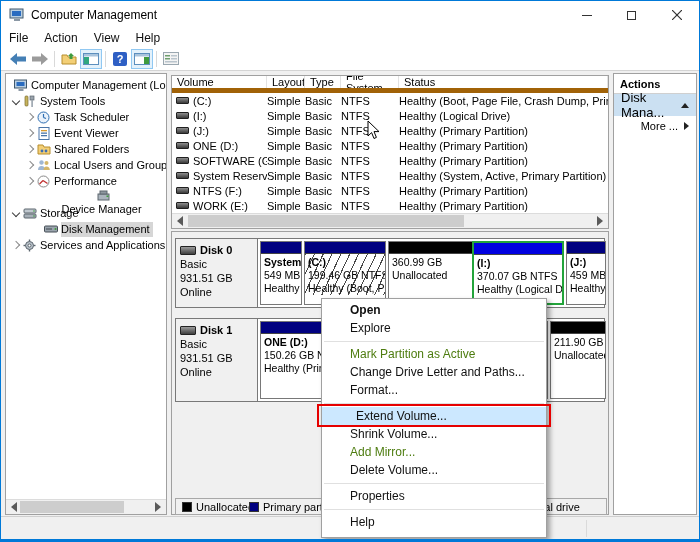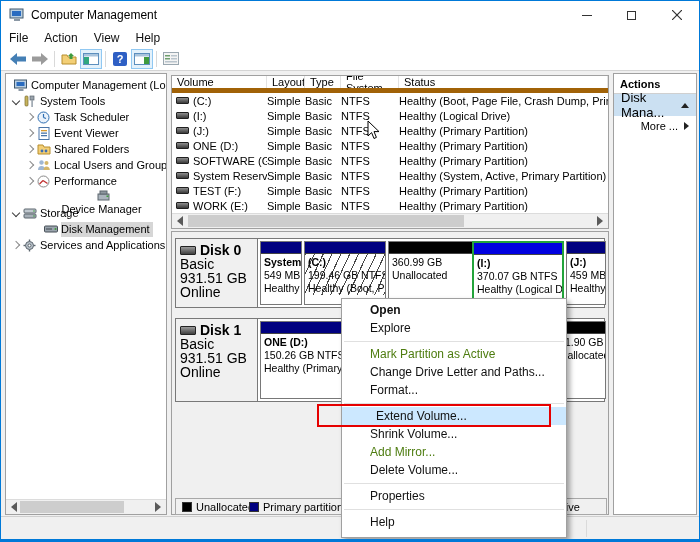--- a/index.html
+++ b/index.html
@@ -54,21 +54,21 @@
   
   .hsb { position:absolute; left:0; right:0; bottom:0; height:15px; background:#f0f0f0; border-top:1px solid #dcdcdc; }
   .sb-arrow { position:absolute; top:2px; width:0; height:0; }
   .arr-l { left:5px;  border-top:5px solid transparent; border-bottom:5px solid transparent; border-right:6px solid #5a5a5a; }
   .arr-r { right:5px; border-top:5px solid transparent; border-bottom:5px solid transparent; border-left:6px solid #5a5a5a; }
   .sb-thumb { position:absolute; top:1px; height:12px; background:#cdcdcd; }
 
   
   .diskarea { left:170px; top:230px; width:438px; height:284px; background:#f0f0f0; overflow:visible; }
   .disk-row { position:absolute; background:#fff; border:1px solid #787878; }
-  .disk-label { position:absolute; left:0; top:0; width:82px; height:100%; background:#f0f0f0; border-right:1px solid #787878; padding:4px 4px; font-size:14px; line-height:14px; }
+  .disk-label { position:absolute; left:0; top:0; width:82px; height:100%; background:#f0f0f0; border-right:1px solid #787878; padding:4px 4px; font-size:11px; line-height:14px; }
   .disk-name { font-weight:bold; display:flex; align-items:center; gap:4px; }
   .dicon { width:16px; height:9px; background:linear-gradient(#9a9a9a,#3f3f3f); border:1px solid #222; border-radius:1px; flex:none; }
   .pcell { position:absolute; top:2px; border:1px solid #787878; background:#fff; overflow:hidden; }
   .pcell.ext { border:2px solid #23a43b; }
   .pbar { height:12px; border-bottom:1px solid #444; }
   .bar-primary { background:#000080; }
   .bar-logical { background:#0000e0; }
   .bar-unalloc { background:#000; }
   .pbody { position:relative; padding:2px 1px 0 3px; font-size:10.5px; line-height:13px; white-space:nowrap; }
   .pbody .l1 { font-weight:bold; }
@@ -86,21 +86,21 @@
   .act-row1 { height:22px; background:#cbe0f2; display:flex; align-items:center; font-size:13px; padding:0 7px; }
   .act-row2 { height:20px; display:flex; align-items:center; justify-content:flex-end; font-size:11px; padding:0 7px; gap:6px; }
   .tri-up { width:0; height:0; border-left:4px solid transparent; border-right:4px solid transparent; border-bottom:5px solid #222; margin-left:auto; }
   .tri-right { width:0; height:0; border-top:4px solid transparent; border-bottom:4px solid transparent; border-left:5px solid #222; }
 
   
   .statusbar { position:absolute; left:0; right:0; top:515px; height:24px; background:#f0f0f0; border-top:1px solid #cfcfcf; }
   .status-div { position:absolute; left:585px; top:3px; bottom:3px; width:1px; background:#dadada; }
 
   
-  .ctxmenu { position:absolute; left:320px; top:297px; width:226px; background:#fff; border:1px solid #a0a0a0; box-shadow:3px 3px 5px rgba(0,0,0,.35); padding:2px 0 6px 0; z-index:20;margin-left:20px; }
+  .ctxmenu { position:absolute; left:320px; top:297px; width:226px; background:#fff; border:1px solid #a0a0a0; box-shadow:3px 3px 5px rgba(0,0,0,.35); padding:2px 0 6px 0; z-index:20; }
   .mi { height:18px; display:flex; align-items:center; padding-left:28px; font-size:12px; color:#111; white-space:nowrap; }
   .mi.bold { font-weight:bold; }
   .mi.disabled { color:#4d7c0f; }
   .mi.hilite { background:#cce8ff;padding-left:34px; }
   .msep { height:1px; background:#e0e0e0; margin:3.5px 2px; }
 
   
   .red-box { position:absolute; left:316px; top:403px; width:234px; height:23px; border:2px solid #e60000; z-index:30; }
 
   
@@ -413,21 +413,21 @@
           <span>System Reserved</span>
         </span>
       <span class="c-lay">Simple</span>
         <span class="c-typ">Basic</span>
       <span class="c-fs">NTFS</span>
         <span class="c-st">Healthy (System, Active, Primary Partition)</span>
     </div>
     <div class="vrow">
       <span class="c-vol">
           <span class="vicon"></span>
-          <span>TEST (F:)</span>
+          <span>NTFS (F:)</span>
         </span>
       <span class="c-lay">Simple</span>
         <span class="c-typ">Basic</span>
       <span class="c-fs">NTFS</span>
         <span class="c-st">Healthy (Primary Partition)</span>
     </div>
     <div class="vrow">
       <span class="c-vol">
           <span class="vicon"></span>
           <span>WORK (E:)</span>

